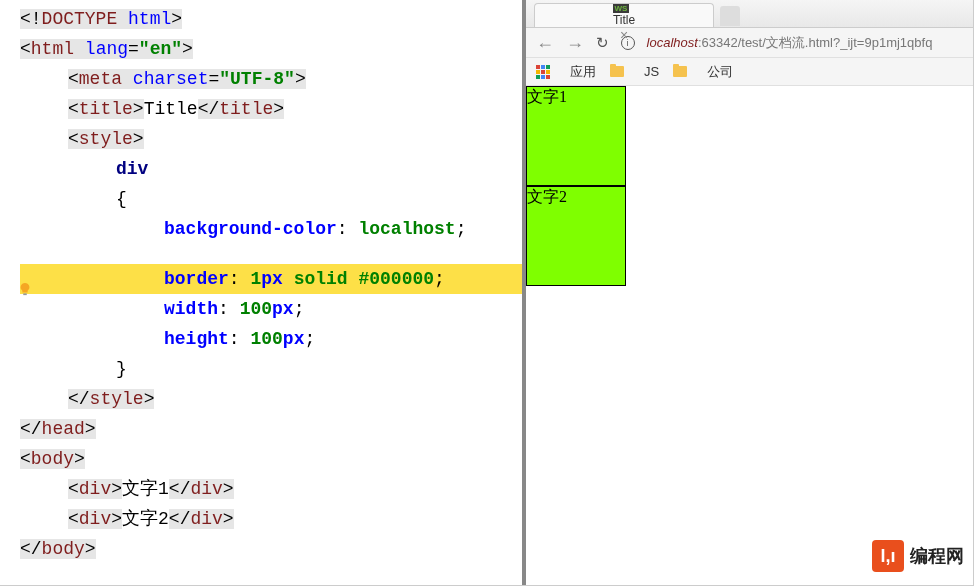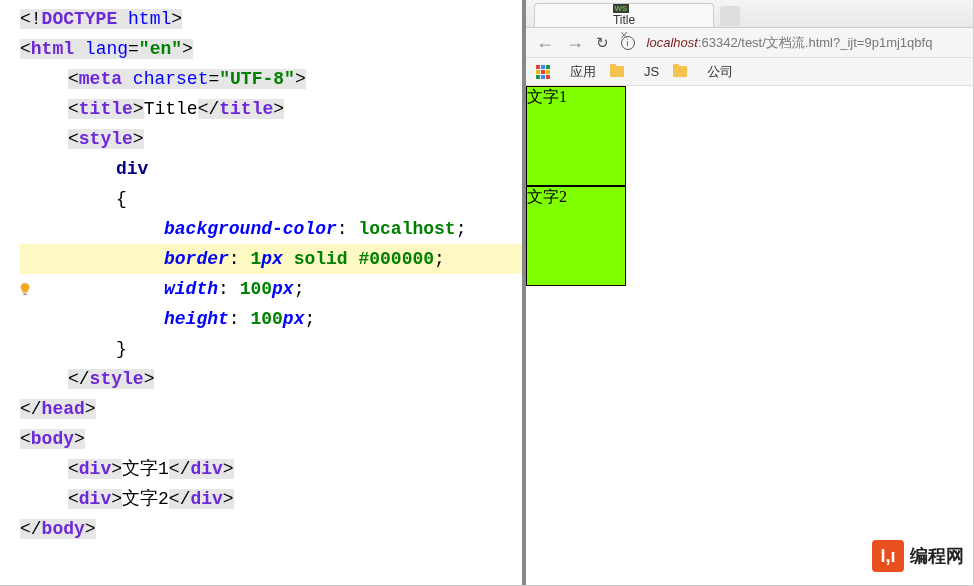--- a/index.html
+++ b/index.html
@@ -9,29 +9,29 @@
 
 .editor { flex: 0 0 522px; background: #fff; position: relative; overflow: hidden; }
 .editor-content { padding: 4px 0 4px 20px; font-family: Consolas, "Courier New", monospace; font-size: 18px; line-height: 30px; }
 .gutter { position: absolute; left: 0; top: 0; width: 18px; height: 100%; background: #fff; }
 .bulb-icon { width: 14px; height: 14px; position: absolute; left: 18px; }
 .bulb-icon svg { fill: #f5a623; }
 .code-line { white-space: pre; }
 .indent1 { padding-left: 48px; }
 .indent2 { padding-left: 96px; }
 .indent3 { padding-left: 144px; }
-.highlight-line { background: #fef9c3; }
+.highlight-line { background: #fde047; margin-top: 20px; }
 
 
 .tag-bracket { color: #000; background: #e6e6e6; }
-.tag-name { color: #6d28d9; font-weight: bold; background: #e6e6e6; }
+.tag-name { color: #7f1d1d; font-weight: normal; background: #e6e6e6; }
 .attr-name { color: #0000ff; background: #e6e6e6; }
 .attr-value { color: #008000; font-weight: bold; background: #e6e6e6; }
 .css-selector { color: #000080; font-weight: bold; }
-.css-prop { color: #0000ff; font-weight: bold; font-style: italic; }
+.css-prop { color: #0000ff; font-weight: bold; }
 .css-value { color: #008000; font-weight: bold; }
 .css-brace { color: #000; }
 .text-content { color: #000; }
 
 
 .browser { flex: 1; display: flex; flex-direction: column; background: #fff; border-left: 4px solid #888; }
 .browser-frame-top { height: 28px; background: linear-gradient(#f5f5f5,#e8e8e8); border-bottom: 1px solid #ccc; display: flex; align-items: flex-end; padding-left: 8px; }
 .tab { display: flex; align-items: center; background: #f9f9f9; border: 1px solid #ccc; border-bottom: none; border-radius: 4px 4px 0 0; height: 24px; padding: 0 6px; min-width: 180px; font-size: 12px; position: relative; flex-direction: column; }
 .tab-favicon { width: 16px; height: 16px; background: #3a3a3a; margin-right: 6px; display: flex; align-items: center; justify-content: center; }
 .tab-favicon span { color: #6db33f; font-size: 8px; font-weight: bold; }

